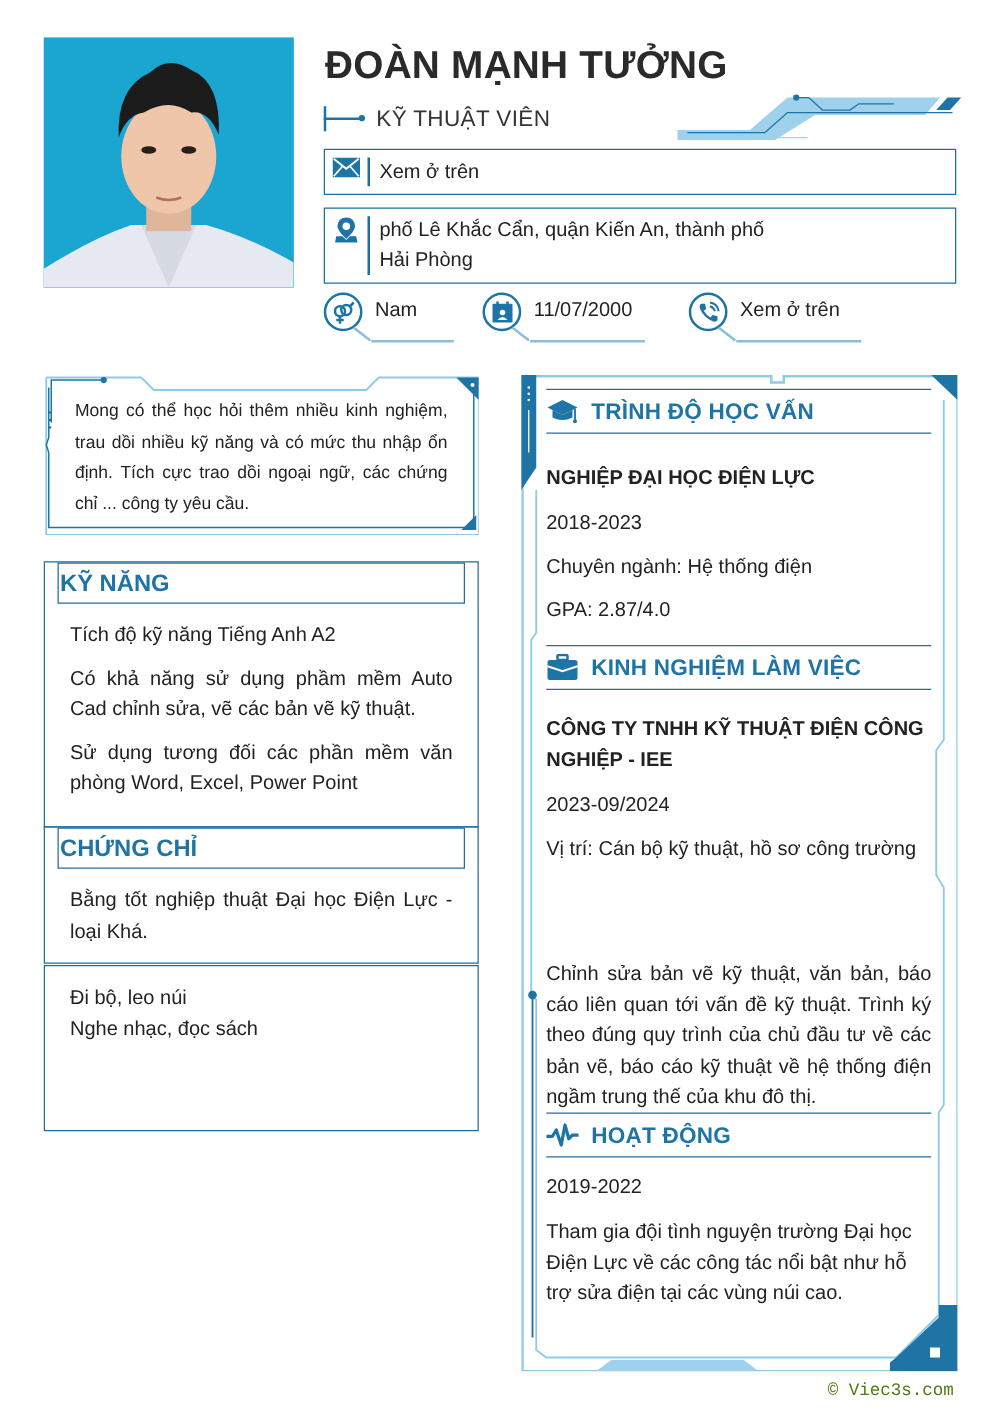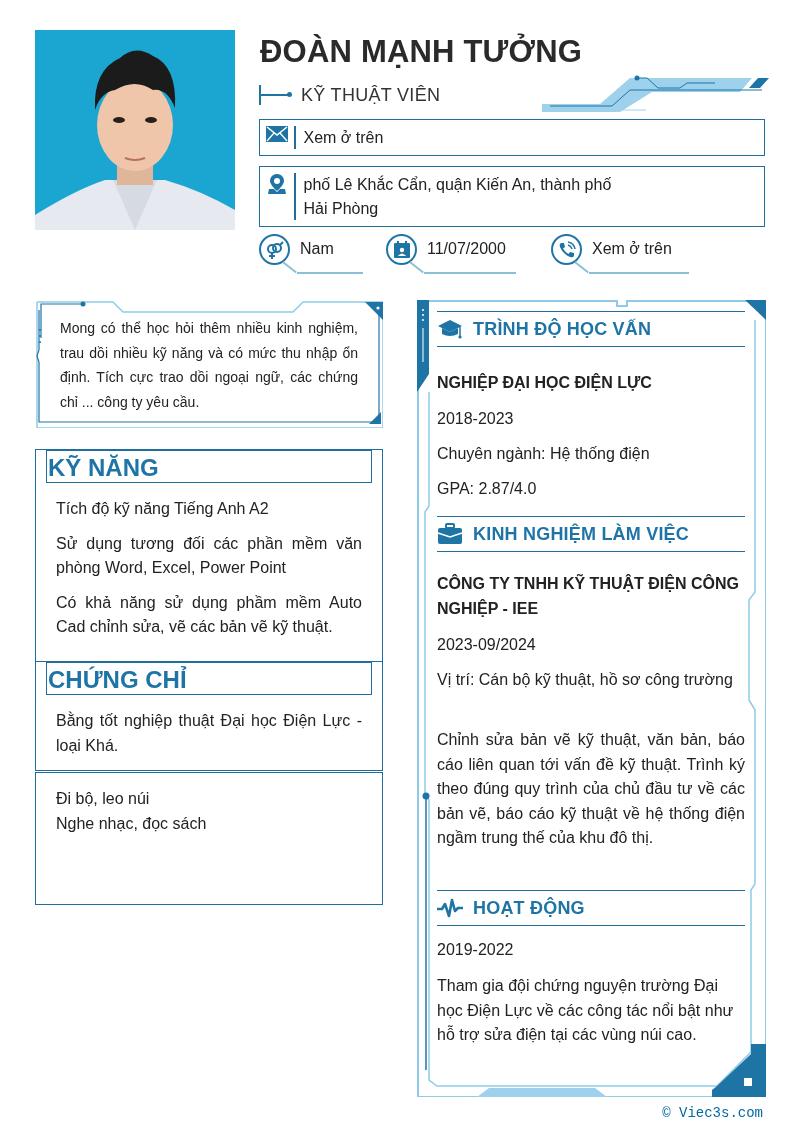--- a/index.html
+++ b/index.html
@@ -30,40 +30,40 @@
   .mini-item .circle { position: absolute; left: 0; top: 0; width: 31px; height: 31px; border-radius: 50%; border: 2px solid #1f74a6; display: flex; align-items: center; justify-content: center; background: #fff; }
   .mini-item .lbl { position: absolute; left: 41px; top: 6px; font-size: 16px; color: #222; white-space: nowrap; }
   .mini-item .line { position: absolute; top: 38px; height: 1.5px; background: #8bbfd8; }
   .mini-item .diag { position: absolute; left: 24px; top: 27px; width: 17px; height: 1.5px; background: #8bbfd8; transform: rotate(38deg); transform-origin: left center; }
 
   .objective { position: absolute; left: 35px; top: 300px; width: 348px; height: 128px; }
   .objective svg.frame { position: absolute; left: 0; top: 0; width: 348px; height: 128px; }
   .objective .txt { position: absolute; left: 25px; top: 16px; width: 298px; font-size: 14px; line-height: 24.5px; text-align: justify; color: #222; }
 
   .lbox { position: absolute; left: 35px; width: 348px; border: 1.5px solid #1f6f9e; }
-  .lbox .hdr { margin: 0 10px; height: 33px; border: 1.5px solid #1f6f9e; border-top: none; padding-left: 1px; font-size: 24px; font-weight: bold; color: #1f74a6; line-height: 33px; }
+  .lbox .hdr { margin: 0 10px; height: 33px; border: 1.5px solid #1f6f9e; border-top: none; padding-left: 1px; font-size: 19px; font-weight: bold; color: #1f74a6; line-height: 33px; }
   .lbox .hdr.top { border-top: 1.5px solid #1f6f9e; margin-top: 0; }
   .lbox .body { padding: 10px 20px 0 20px; font-size: 16px; line-height: 24.5px; color: #222; }
   .lbox .body p { text-align: justify; margin-bottom: 10px; }
   .lbox .body.list p { margin-bottom: 0; text-align: left; }
   .skills-box { top: 449px; height: 213px; }
   .cert-box { top: 661px; height: 110px; }
   .hobby-box { top: 772px; height: 133px; }
 
   .right { position: absolute; left: 417px; top: 300px; width: 349px; height: 797px; }
   .right svg.frame { position: absolute; left: 0; top: 0; width: 349px; height: 797px; }
   .right .content { position: absolute; left: 20px; top: 0; width: 308px; }
   .sec-head { position: absolute; left: 0; width: 308px; height: 36px; border-top: 1.5px solid #1f6f9e; border-bottom: 1.5px solid #1f6f9e; display: flex; align-items: center; }
   .sec-head .ico { width: 28px; height: 24px; display: flex; align-items: center; justify-content: flex-start; }
   .sec-head .t { margin-left: 8px; font-size: 18px; font-weight: bold; color: #1f74a6; letter-spacing: 0.2px; }
   .rt { position: absolute; left: 0; width: 308px; font-size: 16px; line-height: 24.5px; color: #222; }
   .rt.bold { font-weight: bold; }
-  .rt.just { text-align: justify; }
-
-  .footer { position: absolute; right: 37px; top: 1105px; font-family: "Liberation Mono", "DejaVu Sans Mono", monospace; font-size: 14px; color: #0369a1; }
+  .rt.just { text-align: justify; margin-top: 40px; }
+
+  .footer { position: absolute; right: 37px; top: 1105px; font-family: "Liberation Mono", "DejaVu Sans Mono", monospace; font-size: 14px; color: #4d7c0f; }
 </style>
 </head>
 <body>
 
 <div class="photo">
   <svg viewBox="0 0 200 200">
     <rect width="200" height="200" fill="#1ba6d2"></rect>
     <path d="M0 185 Q40 160 70 150 L130 150 Q165 160 200 180 L200 200 L0 200 Z" fill="#e6eaf0"></path>
     <path d="M78 150 L100 200 L122 150 Z" fill="#d6dbe3"></path>
     <rect x="82" y="120" width="36" height="35" fill="#e0b69a"></rect>
@@ -176,22 +176,22 @@
     <circle cx="343" cy="8" r="1.6" fill="#fff"></circle>
     <polygon points="346,112 346,124 334,124" fill="#1f74a6"></polygon>
   </svg>
   <div class="txt">Mong có thể học hỏi thêm nhiều kinh nghiệm, trau dồi nhiều kỹ năng và có mức thu nhập ổn định. Tích cực trao dồi ngoại ngữ, các chứng chỉ ... công ty yêu cầu.</div>
 </div>
 
 <div class="lbox skills-box">
   <div class="hdr top">KỸ NĂNG</div>
   <div class="body" style="padding-top:14px">
     <p>Tích độ kỹ năng Tiếng Anh A2</p>
+    <p>Có khả năng sử dụng phầm mềm Auto Cad chỉnh sửa, vẽ các bản vẽ kỹ thuật.</p>
     <p>Sử dụng tương đối các phần mềm văn phòng Word, Excel, Power Point</p>
-    <p>Có khả năng sử dụng phầm mềm Auto Cad chỉnh sửa, vẽ các bản vẽ kỹ thuật.</p>
   </div>
 </div>
 
 <div class="lbox cert-box">
   <div class="hdr top">CHỨNG CHỈ</div>
   <div class="body" style="padding-top:14px">
     <p>Bằng tốt nghiệp thuật Đại học Điện Lực - loại Khá.</p>
   </div>
 </div>
 
@@ -254,17 +254,17 @@
 
     <div class="sec-head" style="top:590px">
       <span class="ico">
         <svg width="26" height="22" viewBox="0 0 26 22">
           <polyline points="0,12 5,12 8,7 12,19 15,3 18,14 21,11 26,11" fill="none" stroke="#1f74a6" stroke-width="2.6" stroke-linejoin="round"></polyline>
         </svg>
       </span>
       <span class="t">HOẠT ĐỘNG</span>
     </div>
     <div class="rt" style="top:638px">2019-2022</div>
-    <div class="rt" style="top:674px">Tham gia đội chứng nguyện trường Đại học Điện Lực về các công tác nổi bật như hỗ trợ sửa điện tại các vùng núi cao.</div>
+    <div class="rt" style="top:674px">Tham gia đội tình nguyện trường Đại học Điện Lực về các công tác nổi bật như hỗ trợ sửa điện tại các vùng núi cao.</div>
   </div>
 </div>
 
 <div class="footer">© Viec3s.com</div>
 
 </body></html>

